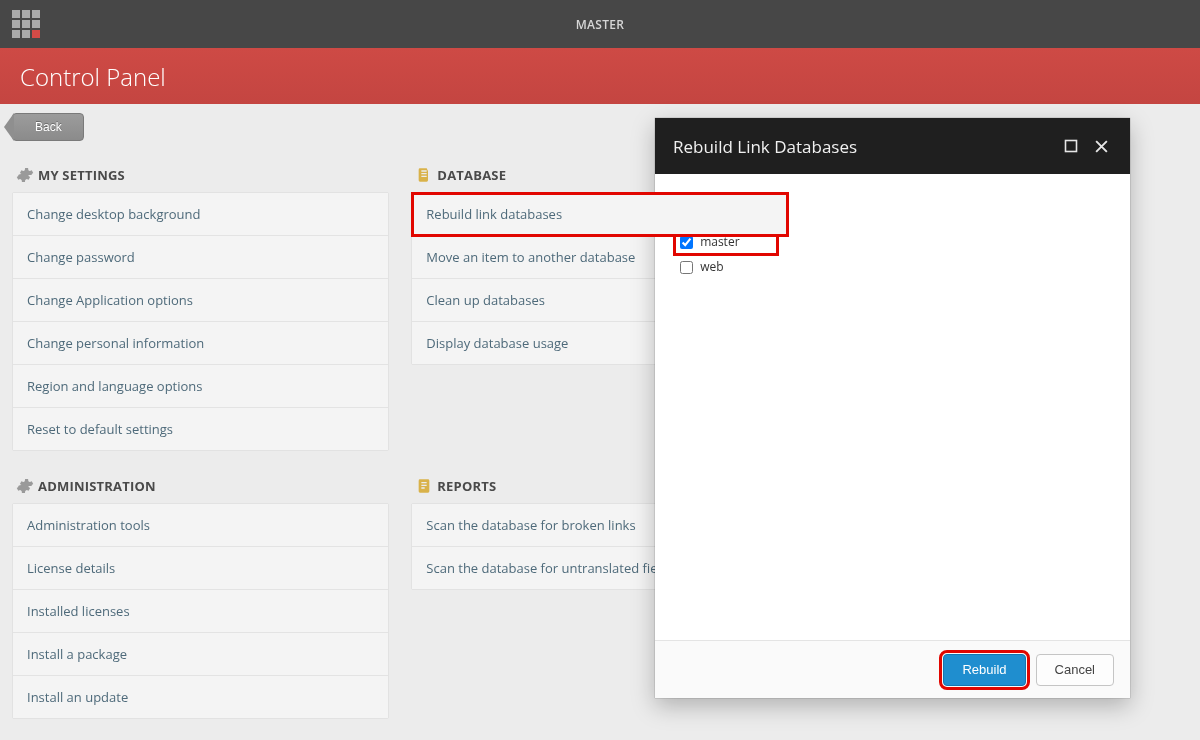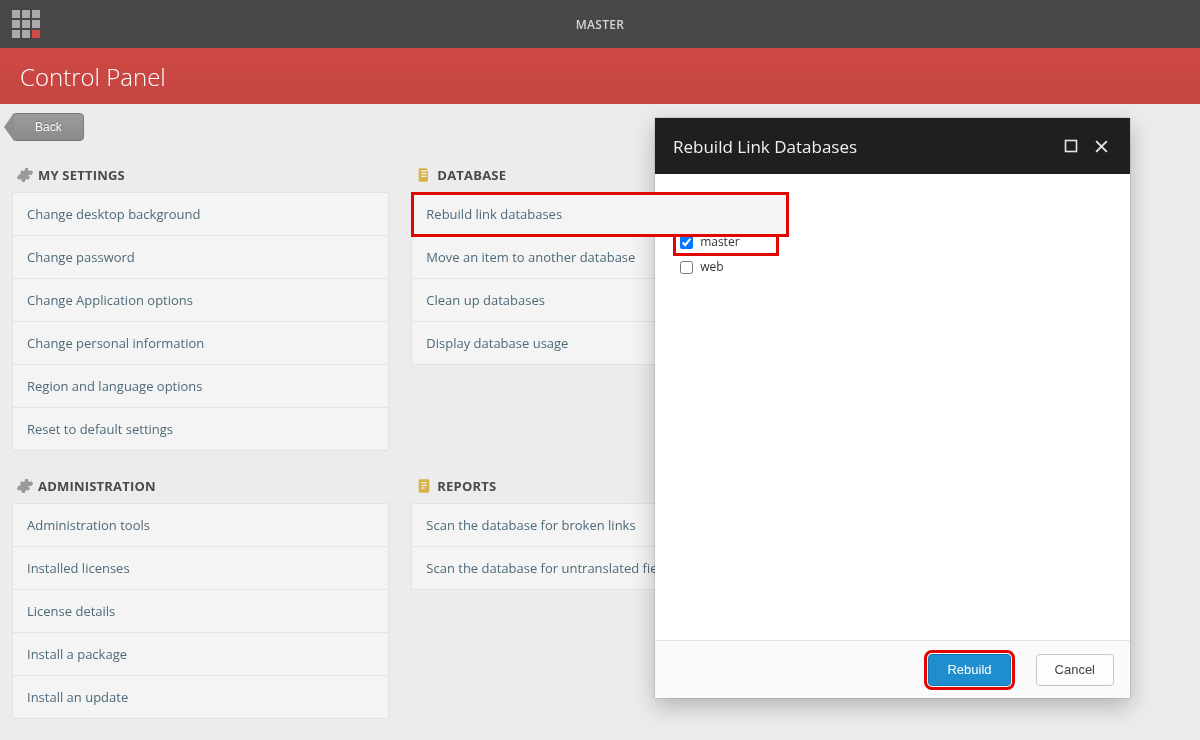--- a/index.html
+++ b/index.html
@@ -195,21 +195,21 @@
   .web-row input[type=checkbox] { margin-right: 4px; vertical-align: middle; }
 
   .dialog-footer {
     height: 58px;
     border-top: 1px solid #e4e4e4;
     background: #fafafa;
     display: flex;
     align-items: center;
     justify-content: flex-end;
     padding: 0 16px;
-    gap: 25px;
+    gap: 10px;
   }
   .btn {
     height: 32px;
     padding: 0 18px;
     border-radius: 4px;
     font-size: 13px;
     cursor: pointer;
     border: 1px solid #c5c5c5;
     background: #fdfdfd;
     color: #444;
@@ -299,22 +299,22 @@
     <div class="panel-header">
       <span class="icon">
         <svg width="18" height="18" viewBox="0 0 24 24" fill="#9a9a9a">
             <path d="M12 8a4 4 0 100 8 4 4 0 000-8zm9 4a7.9 7.9 0 00-.1-1.2l2.1-1.6-2-3.5-2.5 1a8.3 8.3 0 00-2-1.2l-.4-2.7h-4l-.4 2.7a8.3 8.3 0 00-2 1.2l-2.5-1-2 3.5 2.1 1.6A7.9 7.9 0 003 12c0 .4 0 .8.1 1.2L1 14.8l2 3.5 2.5-1c.6.5 1.3.9 2 1.2l.4 2.7h4l.4-2.7c.7-.3 1.4-.7 2-1.2l2.5 1 2-3.5-2.1-1.6c.1-.4.1-.8.1-1.2z"></path>
           </svg>
       </span>
       <span>ADMINISTRATION</span>
     </div>
     <div class="panel-list">
       <div class="panel-item"><span>Administration tools</span></div>
+      <div class="panel-item"><span>License details</span></div>
       <div class="panel-item"><span>Installed licenses</span></div>
-      <div class="panel-item"><span>License details</span></div>
       <div class="panel-item"><span>Install a package</span></div>
       <div class="panel-item"><span>Install an update</span></div>
     </div>
   </div>
 
   <div class="panel">
     <div class="panel-header">
       <span class="icon">
         <svg width="16" height="18" viewBox="0 0 24 24" fill="#d9b24a">
             <path d="M6 2h12a2 2 0 012 2v16a2 2 0 01-2 2H6a2 2 0 01-2-2V4a2 2 0 012-2zm2 4v2h8V6H8zm0 4v2h8v-2H8zm0 4v2h5v-2H8z"></path>

